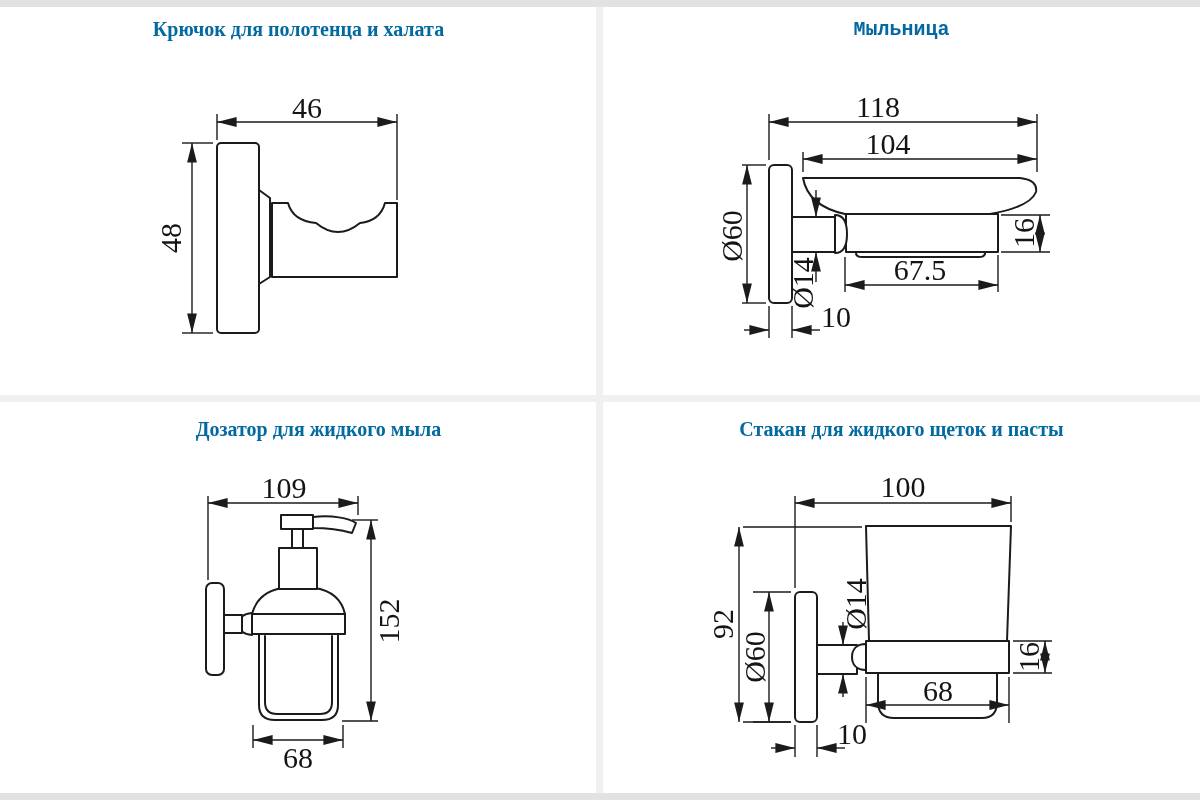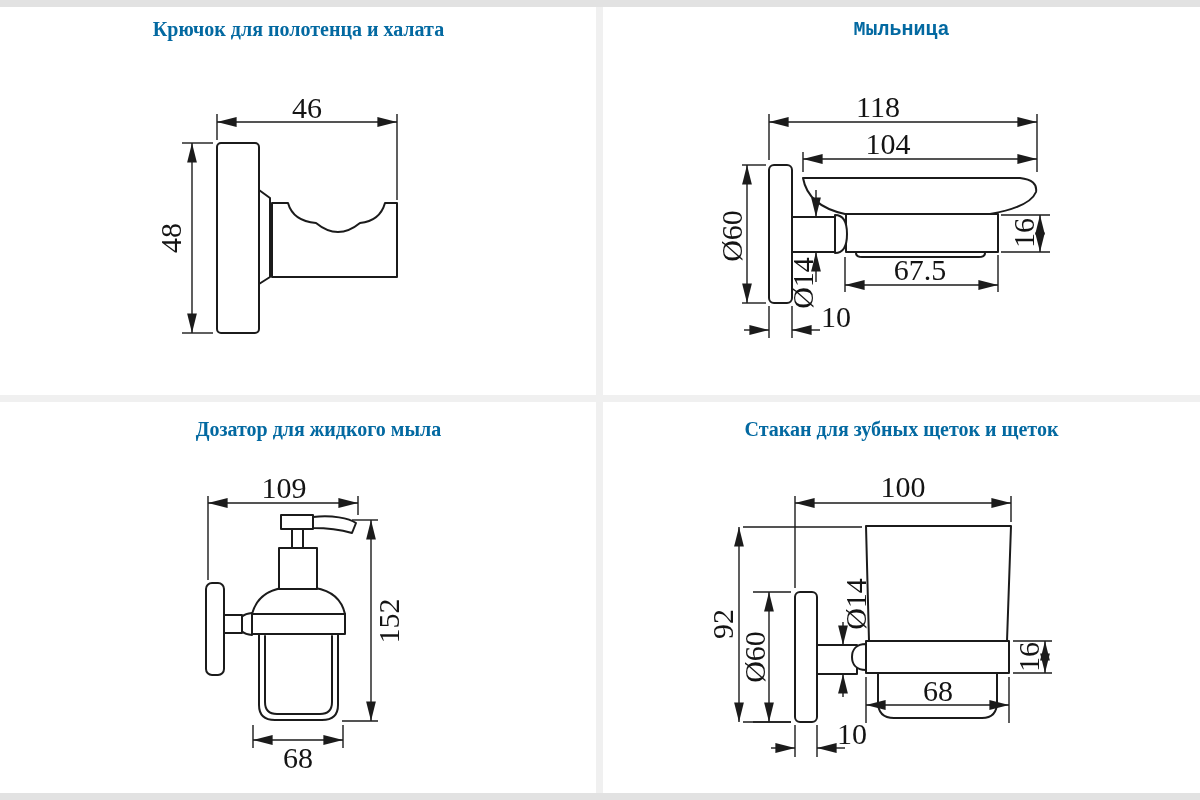--- a/index.html
+++ b/index.html
@@ -24,21 +24,21 @@
 </style>
 </head>
 <body>
 
 <div id="edge-top" class="edge-strip"></div>
 <div id="edge-bottom" class="edge-strip"></div>
 
 <div class="panel-title" style="left:0;top:18px;">Крючок для полотенца и халата</div>
 <div class="panel-title" style="left:603px;top:18px;font-family:Liberation Mono, monospace;">Мыльница</div>
 <div class="panel-title" style="left:0;top:418px;margin-left:20px;">Дозатор для жидкого мыла</div>
-<div class="panel-title" style="left:603px;top:418px;">Стакан для зубных щеток и щеток</div>
+<div class="panel-title" style="left:603px;top:418px;">Стакан для жидкого щеток и пасты</div>
 
 <svg style="left:0;top:0;" width="600" height="400" viewBox="0 0 600 400">
   <defs>
     <marker id="a1" viewBox="0 0 14 7" refX="14" refY="3.5" markerWidth="14" markerHeight="7" orient="auto-start-reverse" markerUnits="strokeWidth">
       <path d="M0,0 L14,3.5 L0,7 Z" fill="#1b1b1b"></path>
     </marker>
   </defs>
   <g>
     <path class="obj" d="M272,203 L288,203 Q293,221 316,223 Q338,241 360,223 Q380,221 385,203 L397,203 L397,277 L272,277 Z"></path>
     <path class="obj" d="M259,190 L270,198 L270,277 L259,284 Z"></path>

